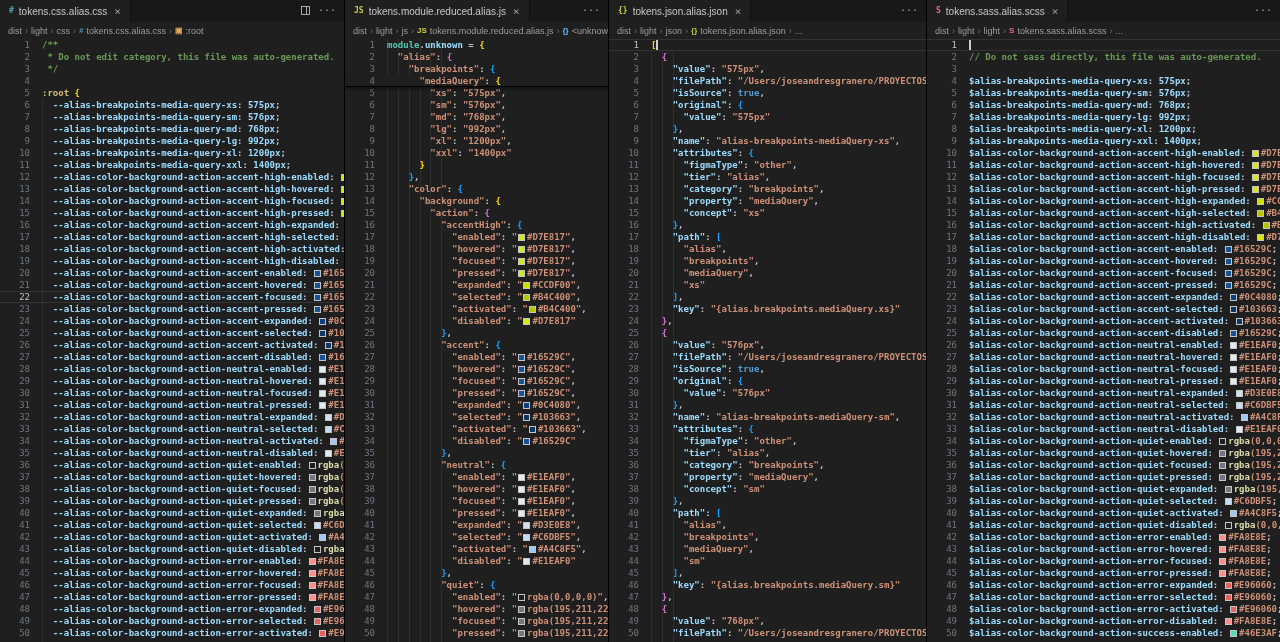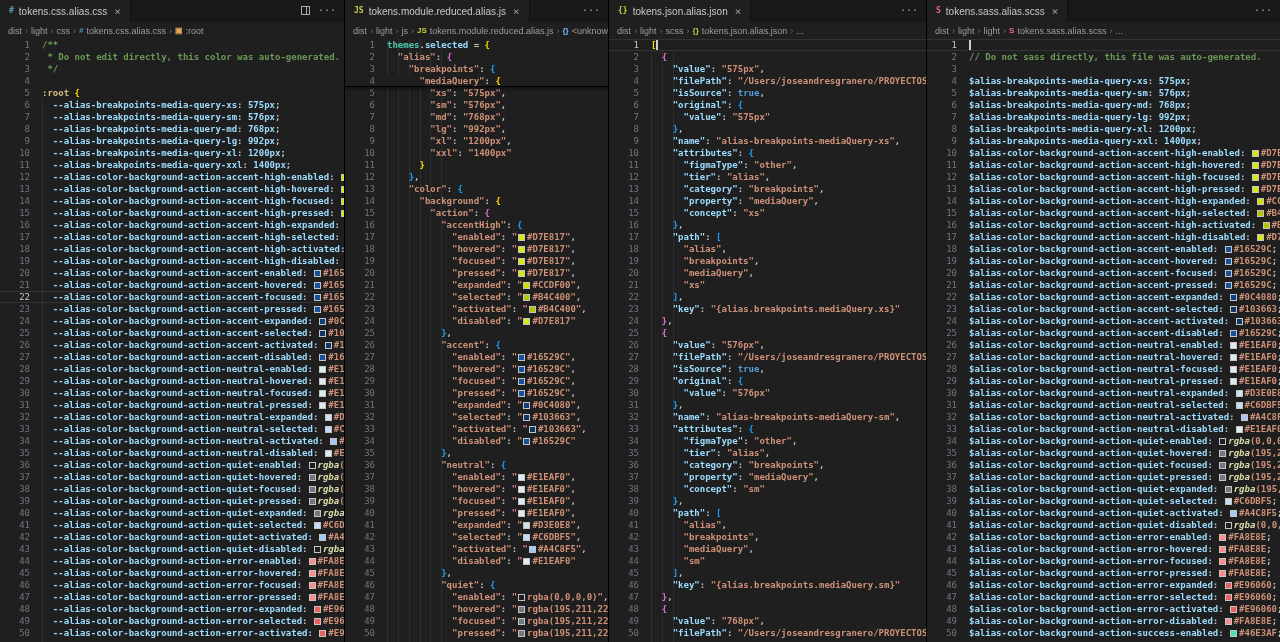--- a/index.html
+++ b/index.html
@@ -29,21 +29,21 @@
   .code { position:relative; height:603px; overflow:hidden; }
   .row { display:flex; height:12px; line-height:12px; font-size:9px; font-weight:bold; white-space:pre; position:relative; }
   .row.cur { box-shadow:inset 0 1px 0 #333333, inset 0 -1px 0 #333333; }
   .row.sticky-end { border-bottom:1px solid #000; box-shadow:0 2px 3px rgba(0,0,0,0.45); z-index:3; background:#1f1f1f; }
   .ln { flex:0 0 30px; text-align:right; color:#6e7681; font-weight:normal; padding-right:0; }
   .ln.cur { color:#c6c6c6; }
   .lc { flex:1; padding-left:12px; overflow:hidden; }
 
   .sc{color:#6a9955;} .sv{color:#9cdcfe;} .sn{color:#9cdcfe;} .ss{color:#ce9178;}
   .sp{color:#c3c3c3;} .b1{color:#ffd700;} .b2{color:#da70d6;} .b3{color:#179fff;}
-  .sk{color:#569cd6;} .sf{color:#dcdcaa;font-style:italic;} .sy{color:#d7ba7d;} .st{color:#4ec9b0;}
+  .sk{color:#569cd6;} .sf{color:#dcdcaa;} .sy{color:#d7ba7d;} .st{color:#4ec9b0;}
 
   .swatch { display:inline-block; width:7px; height:7px; border:1px solid #c5c5c5; margin:0 2px 0 1px; vertical-align:-1px; }
   .caret { display:inline-block; width:1.5px; height:10px; background:#cfcfcf; vertical-align:-2px; }
   .guide { position:absolute; top:0; bottom:0; width:1px; background:rgba(255,255,255,0.07); z-index:1; }
 </style>
 </head>
 <body>
 
 <main id="workbench">
     <section class="pane" style="width: 344px;">
@@ -67,21 +67,21 @@
         <span class="crumb-sep">›</span>
         <span class="crumb-icon" style="color: rgb(81, 154, 186);">#</span>
         <span>tokens.css.alias.css</span>
         <span class="crumb-sep">›</span>
         <span class="crumb-icon" style="color: rgb(232, 171, 83);">▣</span>
         <span>:root</span>
       </div>
       <div class="code">
         <div class="guide" style="left: 42px; top: 60px;"></div>
         <div class="row"><span class="ln">1</span><span class="lc"><span class="sc">/**</span></span></div>
-        <div class="row"><span class="ln">2</span><span class="lc"><span class="sc"> * Do not edit directly, this color was auto-generated.</span></span></div>
+        <div class="row"><span class="ln">2</span><span class="lc"><span class="sc"> * Do not edit category, this file was auto-generated.</span></span></div>
         <div class="row"><span class="ln">3</span><span class="lc"><span class="sc"> */</span></span></div>
         <div class="row"><span class="ln">4</span><span class="lc"></span></div>
         <div class="row"><span class="ln">5</span><span class="lc"><span class="sy">:root</span><span class="sp"> </span><span class="b1">{</span></span></div>
         <div class="row"><span class="ln">6</span><span class="lc"><span class="sp">  </span><span class="sv">--alias-breakpoints-media-query-xs</span><span class="sp">: </span><span class="sn">575px</span><span class="sp">;</span></span></div>
         <div class="row"><span class="ln">7</span><span class="lc"><span class="sp">  </span><span class="sv">--alias-breakpoints-media-query-sm</span><span class="sp">: </span><span class="sn">576px</span><span class="sp">;</span></span></div>
         <div class="row"><span class="ln">8</span><span class="lc"><span class="sp">  </span><span class="sv">--alias-breakpoints-media-query-md</span><span class="sp">: </span><span class="sn">768px</span><span class="sp">;</span></span></div>
         <div class="row"><span class="ln">9</span><span class="lc"><span class="sp">  </span><span class="sv">--alias-breakpoints-media-query-lg</span><span class="sp">: </span><span class="sn">992px</span><span class="sp">;</span></span></div>
         <div class="row"><span class="ln">10</span><span class="lc"><span class="sp">  </span><span class="sv">--alias-breakpoints-media-query-xl</span><span class="sp">: </span><span class="sn">1200px</span><span class="sp">;</span></span></div>
         <div class="row"><span class="ln">11</span><span class="lc"><span class="sp">  </span><span class="sv">--alias-breakpoints-media-query-xxl</span><span class="sp">: </span><span class="sn">1400px</span><span class="sp">;</span></span></div>
         <div class="row"><span class="ln">12</span><span class="lc"><span class="sp">  </span><span class="sv">--alias-color-background-action-accent-high-enabled</span><span class="sp">: </span><span class="swatch" style="background: rgb(215, 232, 23);"></span></span></div>
@@ -149,21 +149,21 @@
         <span class="crumb-icon" style="color: rgb(117, 190, 255);">{}</span>
         <span>&lt;unknown&gt;</span>
       </div>
       <div class="code">
         <div class="guide" style="left: 42px; top: 0px;"></div>
         <div class="guide" style="left: 52.84px; top: 0px;"></div>
         <div class="guide" style="left: 63.68px; top: 0px;"></div>
         <div class="guide" style="left: 74.52px; top: 0px;"></div>
         <div class="guide" style="left: 85.36px; top: 0px;"></div>
         <div class="guide" style="left: 96.2px; top: 0px;"></div>
-        <div class="row"><span class="ln">1</span><span class="lc"><span class="st">themes</span><span class="sp">.</span><span class="sv">selected</span><span class="sp"> = </span><span class="b1">{</span></span></div>
+        <div class="row"><span class="ln">1</span><span class="lc"><span class="st">module</span><span class="sp">.</span><span class="sv">unknown</span><span class="sp"> = </span><span class="b1">{</span></span></div>
         <div class="row"><span class="ln">2</span><span class="lc"><span class="sp">  </span><span class="ss">"alias"</span><span class="sp">: </span><span class="b2">{</span></span></div>
         <div class="row"><span class="ln">3</span><span class="lc"><span class="sp">    </span><span class="ss">"breakpoints"</span><span class="sp">: </span><span class="b3">{</span></span></div>
         <div class="row sticky-end"><span class="ln">4</span><span class="lc"><span class="sp">      </span><span class="ss">"mediaQuery"</span><span class="sp">: </span><span class="b1">{</span></span></div>
         <div class="row"><span class="ln">5</span><span class="lc"><span class="sp">        </span><span class="ss">"xs"</span><span class="sp">: </span><span class="ss">"575px"</span><span class="sp">,</span></span></div>
         <div class="row"><span class="ln">6</span><span class="lc"><span class="sp">        </span><span class="ss">"sm"</span><span class="sp">: </span><span class="ss">"576px"</span><span class="sp">,</span></span></div>
         <div class="row"><span class="ln">7</span><span class="lc"><span class="sp">        </span><span class="ss">"md"</span><span class="sp">: </span><span class="ss">"768px"</span><span class="sp">,</span></span></div>
         <div class="row"><span class="ln">8</span><span class="lc"><span class="sp">        </span><span class="ss">"lg"</span><span class="sp">: </span><span class="ss">"992px"</span><span class="sp">,</span></span></div>
         <div class="row"><span class="ln">9</span><span class="lc"><span class="sp">        </span><span class="ss">"xl"</span><span class="sp">: </span><span class="ss">"1200px"</span><span class="sp">,</span></span></div>
         <div class="row"><span class="ln">10</span><span class="lc"><span class="sp">        </span><span class="ss">"xxl"</span><span class="sp">: </span><span class="ss">"1400px"</span></span></div>
         <div class="row"><span class="ln">11</span><span class="lc"><span class="sp">      </span><span class="b1">}</span></span></div>
@@ -217,21 +217,21 @@
         </div>
         <div class="tab-actions">
           <span class="tact">···</span>
         </div>
       </div>
       <div class="breadcrumb">
         <span>dist</span>
         <span class="crumb-sep">›</span>
         <span>light</span>
         <span class="crumb-sep">›</span>
-        <span>scss</span>
+        <span>json</span>
         <span class="crumb-sep">›</span>
         <span class="crumb-icon" style="color: rgb(203, 203, 65);">{}</span>
         <span>tokens.json.alias.json</span>
         <span class="crumb-sep">›</span>
         <span>...</span>
       </div>
       <div class="code">
         <div class="guide" style="left: 42px; top: 12px;"></div>
         <div class="guide" style="left: 52.84px; top: 12px;"></div>
         <div class="guide" style="left: 63.68px; top: 12px;"></div>

